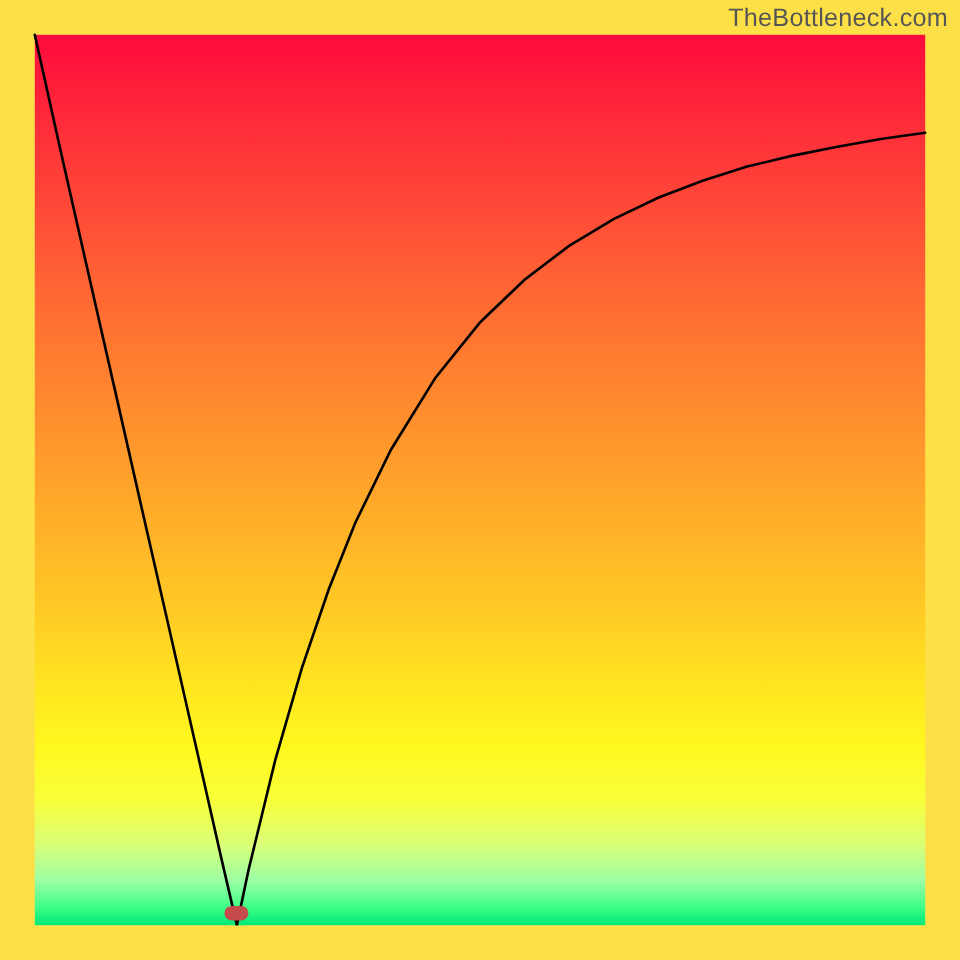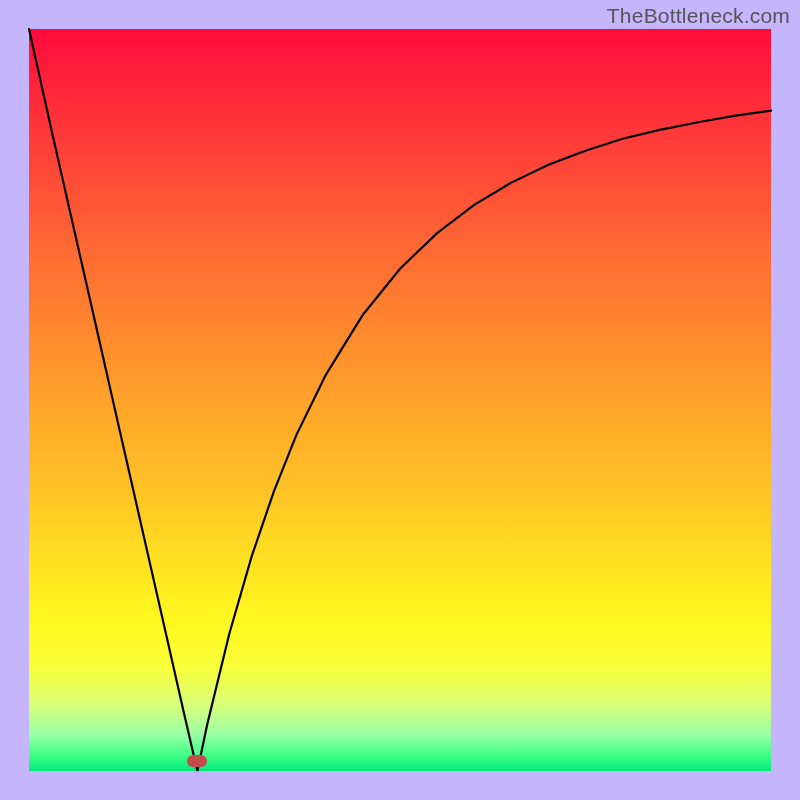--- a/index.html
+++ b/index.html
@@ -8,21 +8,21 @@
     width: 800px;
     height: 800px;
     overflow: hidden;
     background: #000;
     font-family: Arial, Helvetica, sans-serif;
   }
   .frame {
     position: relative;
     width: 800px;
     height: 800px;
-    background: #c4b5fd;
+    background: #fde047;
   }
   .plot {
     position: absolute;
     left: 29px;
     top: 29px;
     width: 742px;
     height: 742px;
     
     background: linear-gradient(to bottom,
       #ff0a3c 0%,

